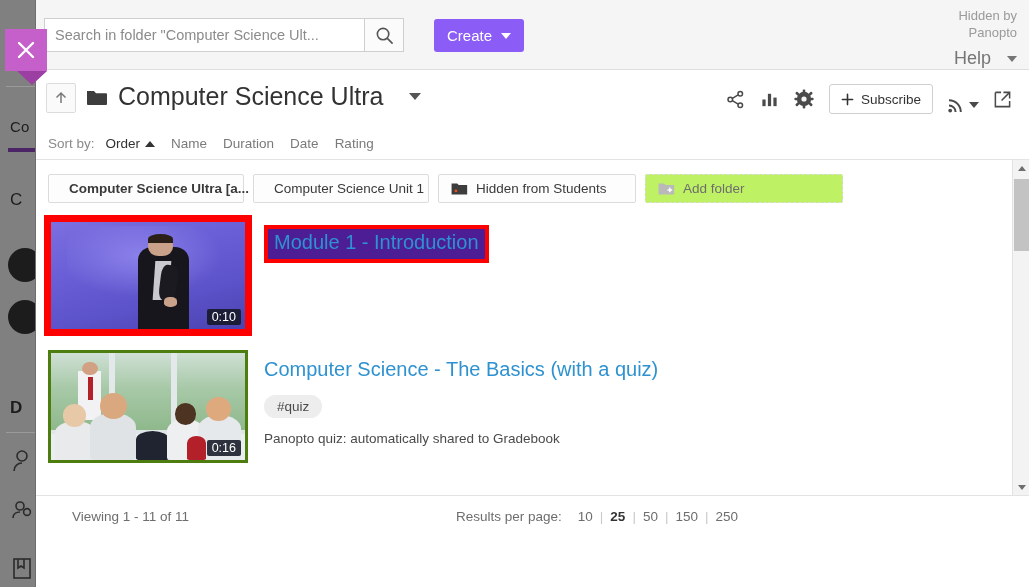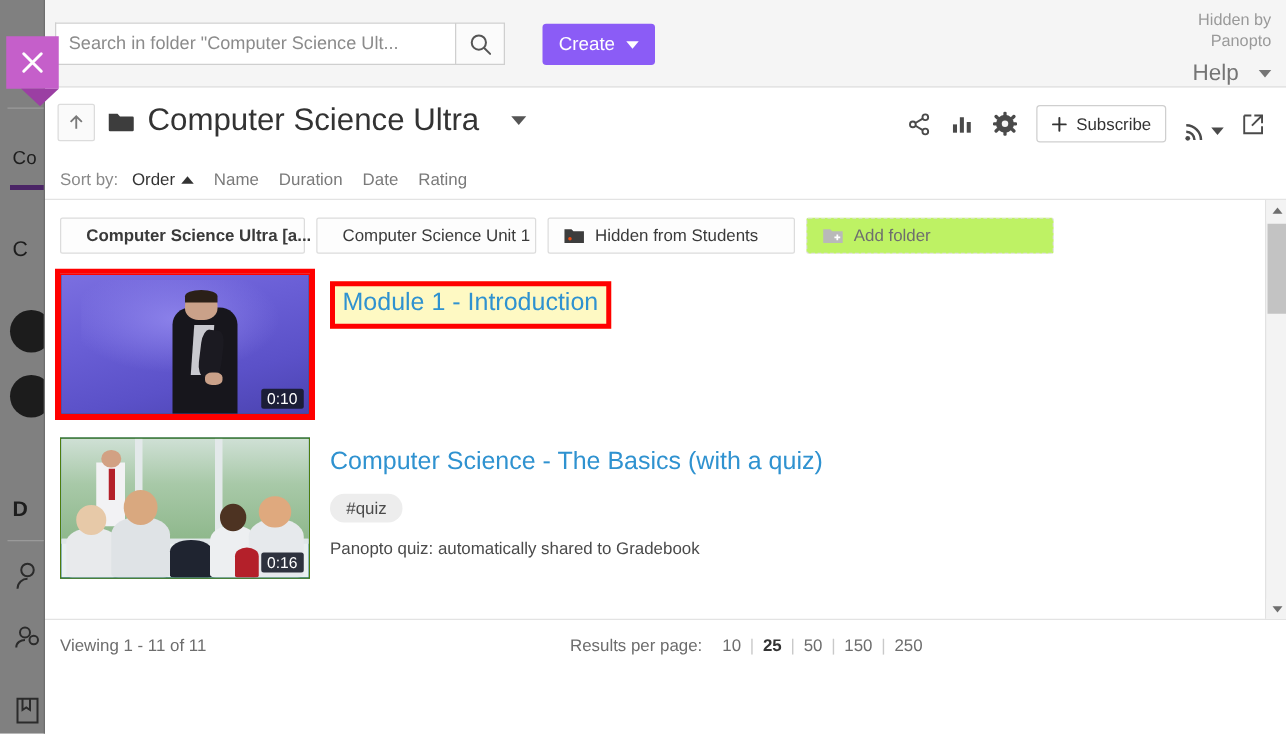--- a/index.html
+++ b/index.html
@@ -140,35 +140,35 @@
     display: flex; align-items: center; gap: 8px; padding: 0 12px;
     font-size: 13.5px; color: #3a3a3a; cursor: pointer; white-space: nowrap;
   }
   .chip.w1 { width: 196px; font-weight: bold; } .chip.w2 { width: 176px; }
   .chip.w3 { width: 198px; } .chip.add { width: 198px; border-style: dashed; color: #6e6e6e; background: #bef264; }
 
   .vid-list { padding: 6px 12px 0 12px; }
   .vid-row { display: flex; gap: 16px; margin-bottom: 18px; }
   .thumb {
     position: relative; width: 200px; height: 113px; flex: 0 0 200px;
-    border: 1px solid #4d7c0f; overflow: hidden; cursor: pointer; background:#0369a1;
+    border: 3px solid #4d7c0f; overflow: hidden; cursor: pointer; background:#a16207;
   }
   .thumb.highlight { outline: 4px solid #ff0000; outline-offset: 0px; border-color:#ff0000; }
   .dur {
     position: absolute; right: 4px; bottom: 4px; background: rgba(20,24,38,.88);
     color: #fff; font-size: 12.5px; padding: 1px 5px; border-radius: 2px;
     font-family: "Liberation Sans", sans-serif;
   }
   .vid-meta { padding-top: 6px; flex: 1; }
   .vid-title {
     font-size: 20px; color: #2f92d0; text-decoration: none; cursor: pointer;
     display: inline-block; line-height: 26px;
   }
   .vid-title-box {
-    display: inline-block; border: 4px solid #ff0000; background: #fef9c3;
+    display: inline-block; border: 4px solid #ff0000; background: #4c1d95;
     padding: 0px 6px 2px 6px; line-height: 26px;
   }
   .tag {
     display: inline-block; margin-top: 13px; background: #ededed; color: #4b4b4b;
     border-radius: 13px; padding: 4px 13px; font-size: 13.5px;
   }
   .vid-desc { margin-top: 13px; font-size: 13.5px; color: #4a4a4a; }
 
   
   .tn1 { position:absolute; inset:0;
@@ -213,21 +213,21 @@
   .sbtn.up { top:0; } .sbtn.dn { bottom:0; }
   .sarrow-u { width:0;height:0;border-left:4px solid transparent;border-right:4px solid transparent;border-bottom:5px solid #6e6e6e; }
   .sarrow-d { width:0;height:0;border-left:4px solid transparent;border-right:4px solid transparent;border-top:5px solid #6e6e6e; }
   .sthumb { position:absolute; left:1px; top:19px; width:15px; height:72px; background:#c3c3c3; cursor:pointer; }
 
   
   .footer {
     position: relative; height: 40px; display: flex; align-items: center;
     font-size: 13.5px; color: #6d6d6d; padding: 0 12px;
   }
-  .viewing { color: #6d6d6d; }
+  .viewing { color: #6d6d6d; margin-left: 24px; }
   .rpp { position: absolute; left: 420px; display: flex; align-items: center; gap: 0; }
   .rpp-label { margin-right: 9px; color: #6d6d6d; }
   .rpp-opt { color: #6d6d6d; cursor: pointer; padding: 0 7px; }
   .rpp-opt.sel { color: #333; font-weight: bold; }
   .rpp-sep { color: #c9c9c9; }
 </style>
 </head>
 <body>
 
 <div id="root">

